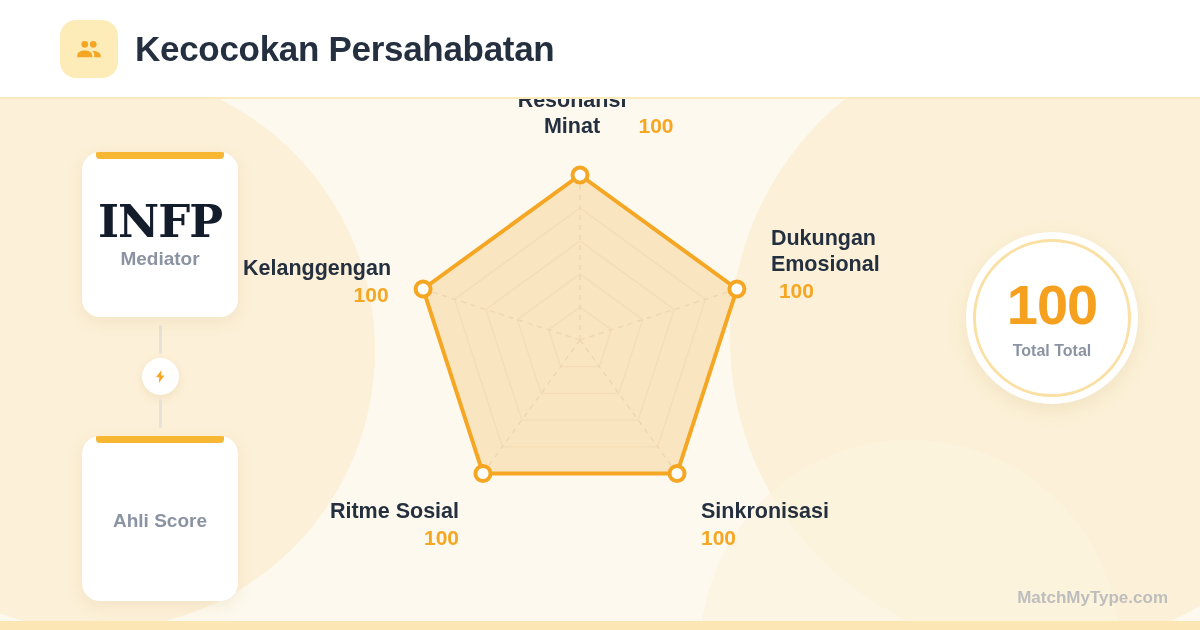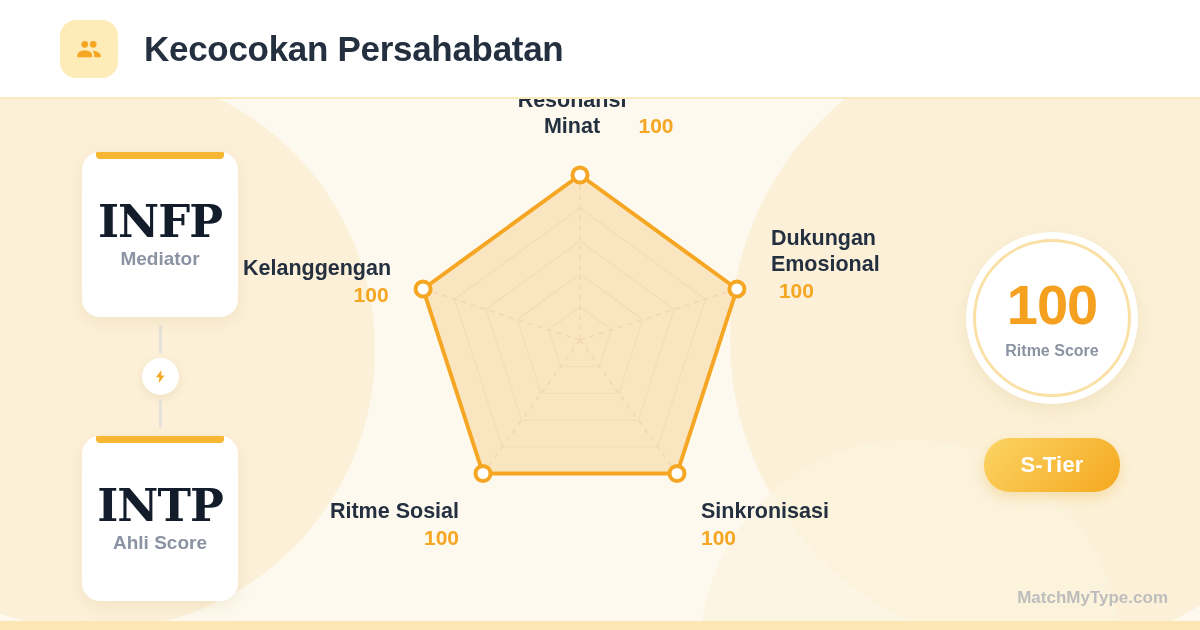--- a/index.html
+++ b/index.html
@@ -30,21 +30,21 @@
     padding-left:60px;
     z-index:6;
   }
   #hdr-icon-box {
     width:58px; height:58px; border-radius:16px;
     background:#FDECB8;
     display:flex; align-items:center; justify-content:center;
     flex:none;
   }
   #hdr-title {
-    margin-left:26px;
+    margin-left:17px;
     font-size:35px; font-weight:bold; letter-spacing:-0.3px;
     color:#24303F;
   }
 
   
   #left-col {
     position:absolute; left:82px; top:152px;
     width:156px;
     z-index:5;
     display:flex; flex-direction:column; align-items:center;
@@ -188,21 +188,20 @@
       <div class="conn-line"></div>
       <div id="bolt-circle">
         <svg width="15" height="15" viewBox="0 0 24 24" aria-hidden="true">
           <path d="M13.6 1.5 4.8 13.2h5.4l-.9 9.3 9.1-12H13z" fill="#F5A623"></path>
         </svg>
       </div>
       <div class="conn-line"></div>
     </div>
 
     <div class="type-card">
-      <div class="type-code">INTP</div>
       <div class="type-name">Ahli Score</div>
     </div>
 
   </div>
 
   <div id="radar-wrap">
     <svg width="570" height="530" viewBox="0 0 570 530">
 
       <g id="grid-rings">
           <polygon points="280.0,219.0 311.4,241.8 299.4,278.7 260.6,278.7 248.6,241.8" fill="none" stroke="#E8E0CC" stroke-width="1.3" stroke-opacity="0.85"></polygon>
@@ -241,21 +240,20 @@
           <text x="159.0" y="456.5" text-anchor="end" class="axis-value">100</text>
           <text x="91.1" y="187.0" text-anchor="end" class="axis-title"><tspan x="91.1" dy="0">Kelanggengan</tspan></text>
           <text x="71.1" y="214.0" text-anchor="middle" class="axis-value">100</text>
         </g>
     </svg>
   </div>
 
   <div id="right-col">
     <div id="score-circle">
       <div id="score-value">100</div>
-      <div id="score-label">Ritme Score</div>
-    </div>
-    <div id="tier-badge">S-Tier</div>
+      <div id="score-label">Total Total</div>
+    </div>
   </div>
 
   <div id="watermark">MatchMyType.com</div>
   <div id="bottom-bar"></div>
 
 </div>
 
 </body></html>

